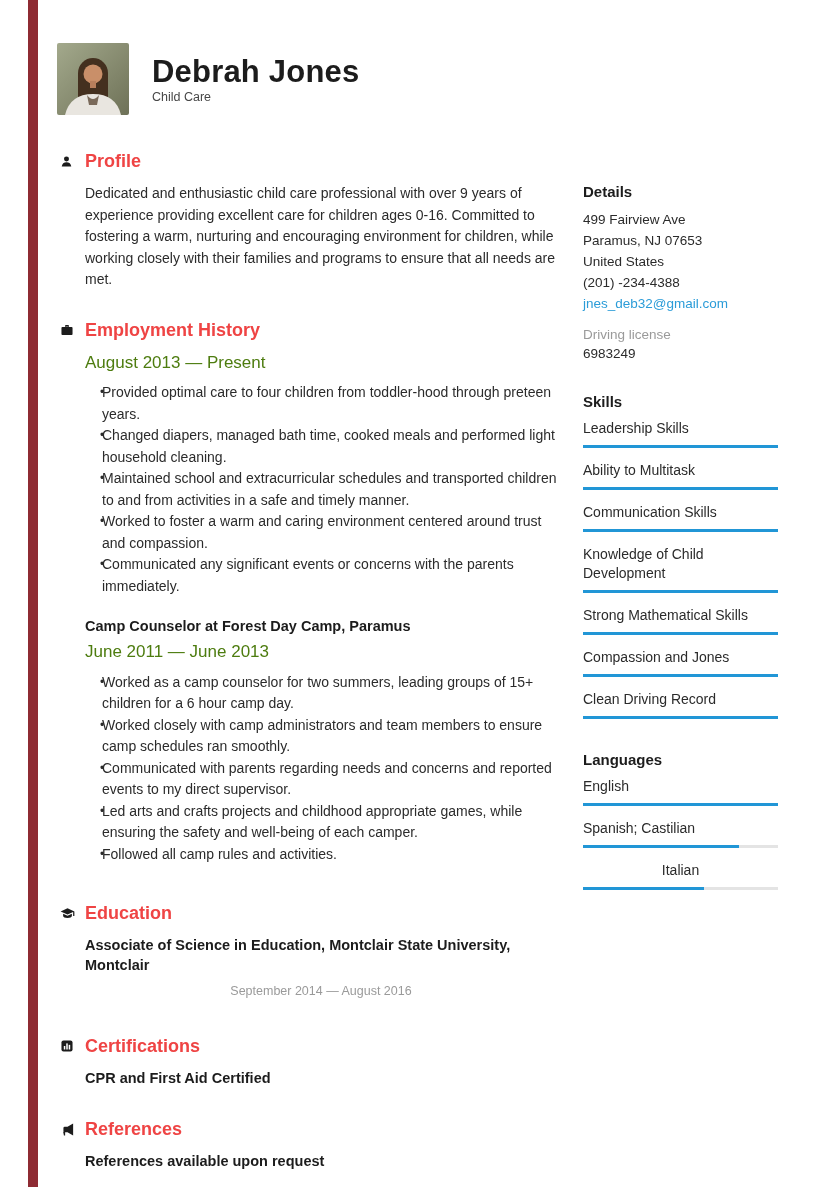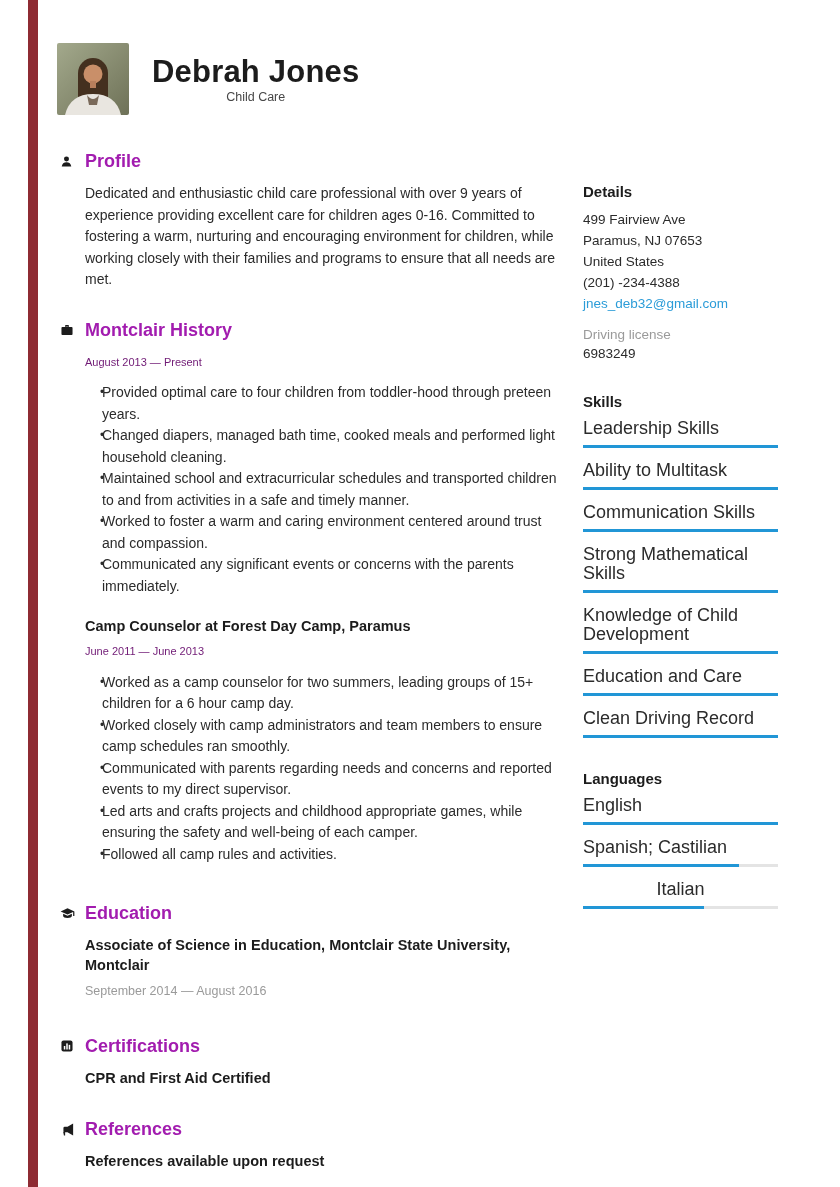--- a/index.html
+++ b/index.html
@@ -8,57 +8,57 @@
     width:840px; height:1187px; position:relative; overflow:hidden;
     font-family:"Liberation Sans", sans-serif; color:#2b2b2b;
   }
   .stripe { position:absolute; left:28px; top:0; width:10px; height:1187px; background:#8e2b33; }
   .page { position:relative; padding:43px 62px 0 57px; }
 
   
   .header { display:flex; align-items:center; margin-bottom:36px; padding-left:0; }
   .photo { width:72px; height:72px; flex:none; border-radius:2px; overflow:hidden; }
   .photo svg { display:block; width:72px; height:72px; }
-  .header-text { margin-left:23px;text-align:center; }
+  .header-text { margin-left:23px; }
   .name { font-size:31px; font-weight:700; color:#1c1c1c; letter-spacing:.2px; }
   .role { font-size:12.5px; color:#474747; }
 
   .columns { display:flex; padding-left:3px; }
   .main { width:497px; }
   .sidebar { width:195px; margin-left:26px; }
 
   
   .section { margin-bottom:29px; }
   .sec-head { display:flex; align-items:center; margin-bottom:11px; }
   .sec-icon { width:15px; height:15px; margin-right:10px; color:#1c1c1c; flex:none; display:flex; align-items:center; }
   .sec-icon svg { display:block; }
-  .sec-title { font-size:18px; font-weight:700; color:#a21caf; }
+  .sec-title { font-size:18px; font-weight:700; color:#ef4444; }
   .sec-body { padding-left:25px; font-size:14px; line-height:21.5px; color:#2b2b2b; }
 
   .job { margin-bottom:19px; }
   .job-title { font-size:14.5px; font-weight:700; color:#1c1c1c; margin-bottom:5px; line-height:20px; }
-  .job-dates { font-size:11px; color:#701a75; margin-bottom:9px; }
+  .job-dates { font-size:17px; color:#4d7c0f; margin-bottom:9px; }
   .bullet { display:flex; font-size:14px; line-height:21.5px; }
   .bullet .dot { width:17px; padding-left:15px; flex:none; font-size:12px; line-height:21.5px; color:#2b2b2b; }
   .bullet .btxt { flex:1; }
 
   .degree { font-size:14.5px; font-weight:700; color:#1c1c1c; line-height:20px; margin-bottom:6px; }
-  .edu-dates { font-size:12.5px; color:#9a9a9a; }
+  .edu-dates { font-size:12.5px; color:#9a9a9a;text-align:center; }
   .bold-line { font-size:14.5px; font-weight:700; color:#1c1c1c; }
 
   
   .side-block { margin-bottom:24px; }
   .side-heading { font-size:15px; font-weight:700; color:#1c1c1c; margin-bottom:9px;margin-top:32px; }
   .side-line { font-size:13.5px; line-height:21px; color:#2b2b2b; }
   .email-link { font-size:13.5px; line-height:21px; color:#2b9cd8; text-decoration:none; display:inline-block; }
   .license-label { font-size:13.5px; color:#9a9a9a; margin-top:13px; margin-bottom:4px; }
   .license-value { font-size:13.5px; color:#2b2b2b; }
 
   .meter { margin-bottom:13px; }
-  .meter-label { font-size:18px; line-height:19px; color:#2b2b2b; margin-bottom:7px; }
+  .meter-label { font-size:14px; line-height:19px; color:#2b2b2b; margin-bottom:7px; }
   .bar { height:3px; background:#e4e4e4; position:relative; }
   .bar-fill { position:absolute; left:0; top:0; height:100%; background:#2196d6; }
 </style>
 </head>
 <body>
 
 <div class="stripe"></div>
 
 <div class="page">
 
@@ -103,21 +103,21 @@
       </div>
 
       <div class="section">
         <div class="sec-head">
           <span class="sec-icon">
             <svg viewBox="0 0 24 24" width="14" height="14">
                 <path d="M9 3.5h6V7h-2.2V5.7h-1.6V7H9z" fill="currentColor"></path>
                 <rect x="2.5" y="7" width="19" height="13.5" rx="1.5" fill="currentColor"></rect>
               </svg>
           </span>
-          <span class="sec-title">Montclair History</span>
+          <span class="sec-title">Employment History</span>
         </div>
         <div class="sec-body">
 
           <div class="job">
             <div class="job-dates">August 2013 — Present</div>
             <div class="bullet">
                 <span class="dot">•</span>
                 <span class="btxt">Provided optimal care to four children from toddler-hood through preteen years.</span>
               </div>
             <div class="bullet">
@@ -244,33 +244,33 @@
               <div class="bar-fill" style="width: 100%;"></div>
             </div>
         </div>
         <div class="meter">
           <div class="meter-label">Communication Skills</div>
           <div class="bar">
               <div class="bar-fill" style="width: 100%;"></div>
             </div>
         </div>
         <div class="meter">
+          <div class="meter-label">Knowledge of Child Development</div>
+          <div class="bar">
+              <div class="bar-fill" style="width: 100%;"></div>
+            </div>
+        </div>
+        <div class="meter">
           <div class="meter-label">Strong Mathematical Skills</div>
           <div class="bar">
               <div class="bar-fill" style="width: 100%;"></div>
             </div>
         </div>
         <div class="meter">
-          <div class="meter-label">Knowledge of Child Development</div>
-          <div class="bar">
-              <div class="bar-fill" style="width: 100%;"></div>
-            </div>
-        </div>
-        <div class="meter">
-          <div class="meter-label">Education and Care</div>
+          <div class="meter-label">Compassion and Jones</div>
           <div class="bar">
               <div class="bar-fill" style="width: 100%;"></div>
             </div>
         </div>
         <div class="meter" style="margin-bottom:0;">
           <div class="meter-label">Clean Driving Record</div>
           <div class="bar">
               <div class="bar-fill" style="width: 100%;"></div>
             </div>
         </div>

